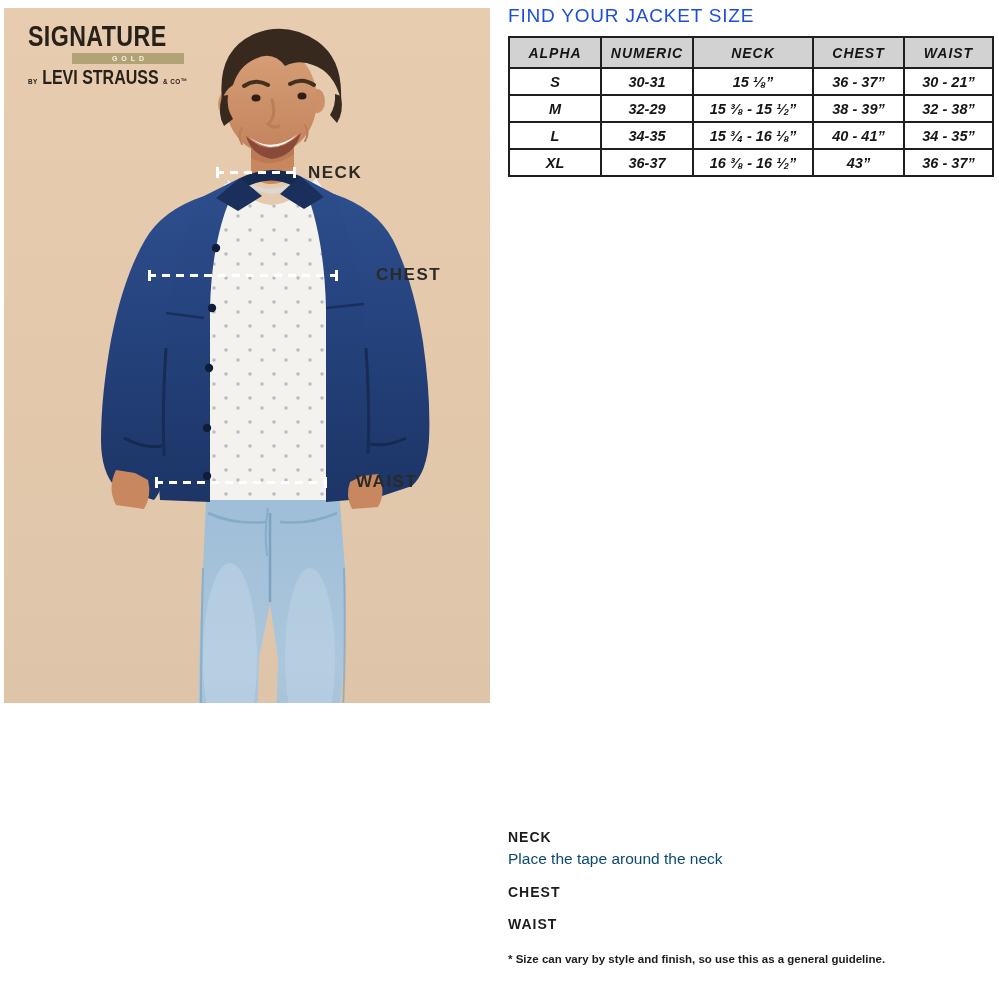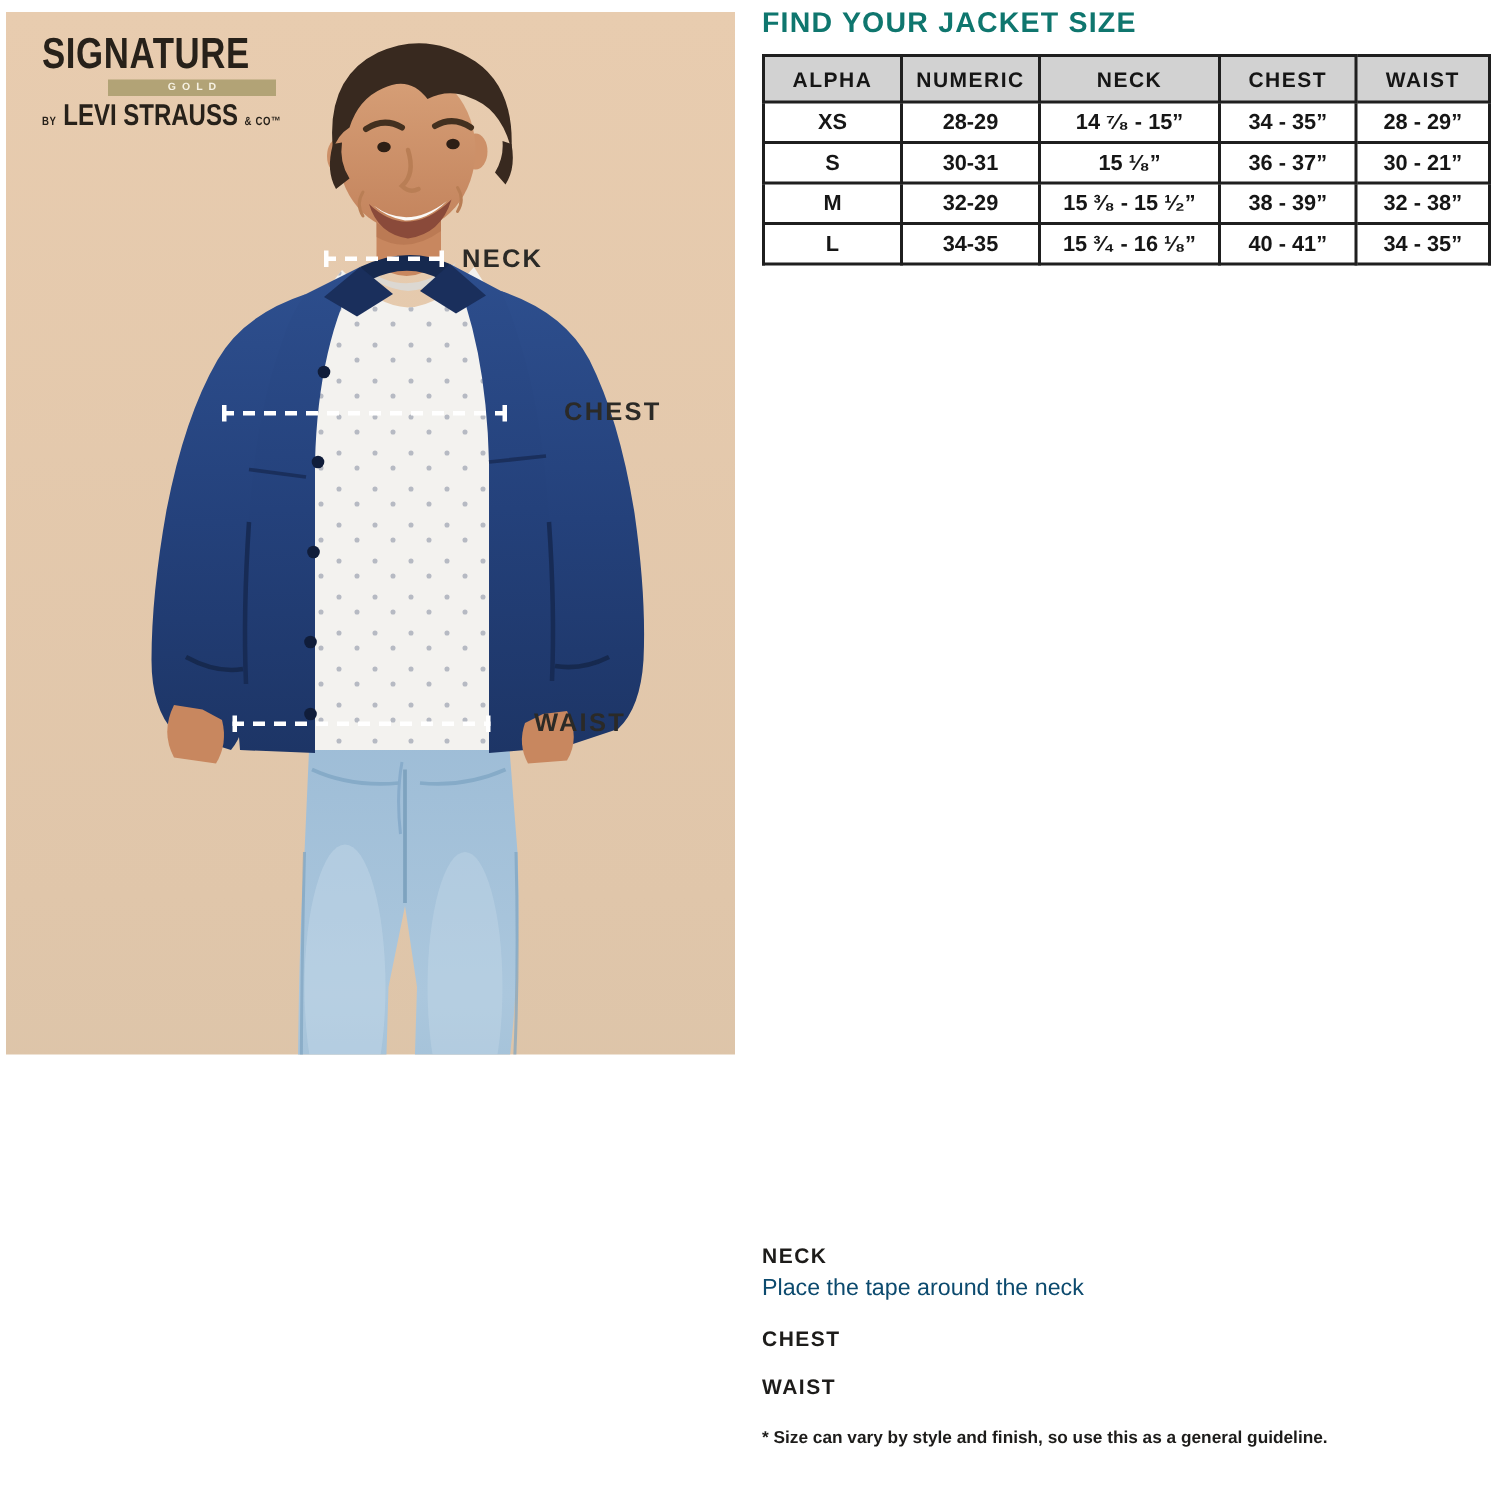--- a/index.html
+++ b/index.html
@@ -23,22 +23,22 @@
   .brand-line2 .tiny{font-size:8px;letter-spacing:.5px;}
   
   .dash-line{position:absolute;height:3px;
     background:repeating-linear-gradient(90deg,#ffffff 0 8px,rgba(255,255,255,0) 8px 14px);}
   .dash-line::before,.dash-line::after{content:"";position:absolute;top:-4px;width:3px;height:11px;background:#ffffff;}
   .dash-line::before{left:0;}
   .dash-line::after{right:0;}
   .measure-label{position:absolute;font-size:17px;font-weight:bold;letter-spacing:1.5px;color:#2b2a27;white-space:nowrap;}
   
   .right-panel{position:absolute;left:508px;top:0;width:486px;}
-  .page-title{margin:5px 0 0;font-size:19px;font-weight:bold;letter-spacing:.8px;color:#0f766e;}
-  table.size-table{border-collapse:collapse;table-layout:fixed;width:484px;margin-top:9px;}
+  .page-title{margin:5px 0 0;font-size:19px;font-weight:normal;letter-spacing:.8px;color:#1d4ed8;}
+  table.size-table{border-collapse:collapse;table-layout:fixed;width:484px;margin-top:9px;font-style:italic;}
   .size-table th,.size-table td{border:2px solid #1f1f1f;text-align:center;vertical-align:middle;padding:0;}
   .size-table th{background:#d2d2d2;height:29px;font-size:14px;font-weight:bold;letter-spacing:1px;color:#161616;}
   .size-table td{height:25px;font-size:14.5px;font-weight:bold;color:#161616;}
   
   .instructions{position:absolute;left:508px;top:829px;width:486px;}
   .inst{margin-bottom:16px;}
   .inst h3{margin:0;font-size:14px;font-weight:bold;letter-spacing:1px;color:#1d1c1a;}
   .inst p{margin:5px 0 0;font-size:15.5px;color:#0c4a6e;}
   .footnote{margin:21px 0 0;font-size:11.5px;font-weight:bold;color:#1d1c1a;}
 </style>
@@ -193,47 +193,47 @@
       <tr>
         <th>ALPHA</th>
         <th>NUMERIC</th>
         <th>NECK</th>
         <th>CHEST</th>
         <th>WAIST</th>
       </tr>
     </thead>
     <tbody>
       <tr>
-        <td>XS</td>
-        <td>28-29</td>
-        <td>14 ⁷⁄₈ - 15”</td>
-        <td>34 - 35”</td>
-        <td>28 - 29”</td>
-      </tr>
-      <tr>
         <td>S</td>
         <td>30-31</td>
         <td>15 ¹⁄₈”</td>
         <td>36 - 37”</td>
         <td>30 - 21”</td>
       </tr>
       <tr>
         <td>M</td>
         <td>32-29</td>
         <td>15 ³⁄₈ - 15 ¹⁄₂”</td>
         <td>38 - 39”</td>
         <td>32 - 38”</td>
       </tr>
       <tr>
         <td>L</td>
         <td>34-35</td>
         <td>15 ³⁄₄ - 16 ¹⁄₈”</td>
         <td>40 - 41”</td>
         <td>34 - 35”</td>
       </tr>
+      <tr>
+        <td>XL</td>
+        <td>36-37</td>
+        <td>16 ³⁄₈ - 16 ¹⁄₂”</td>
+        <td>43”</td>
+        <td>36 - 37”</td>
+      </tr>
     </tbody>
   </table>
 </div>
 
 <div class="instructions">
   <div class="inst">
     <h3>NECK</h3>
     <p>Place the tape around the neck</p>
   </div>
   <div class="inst">

